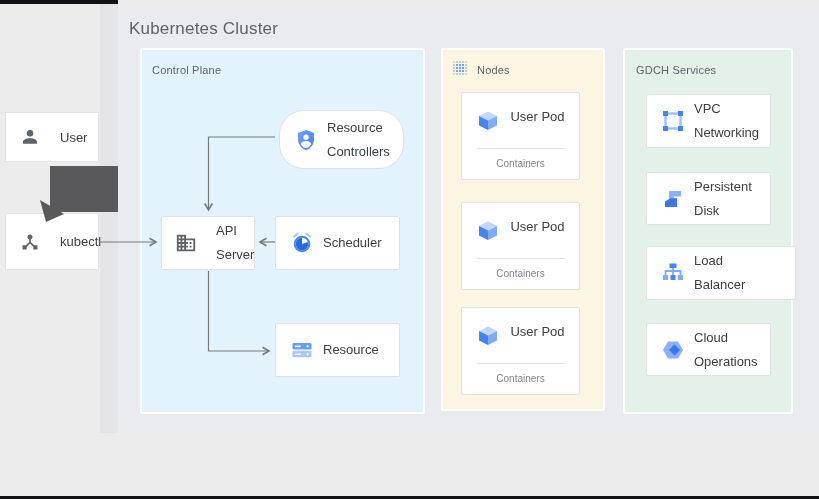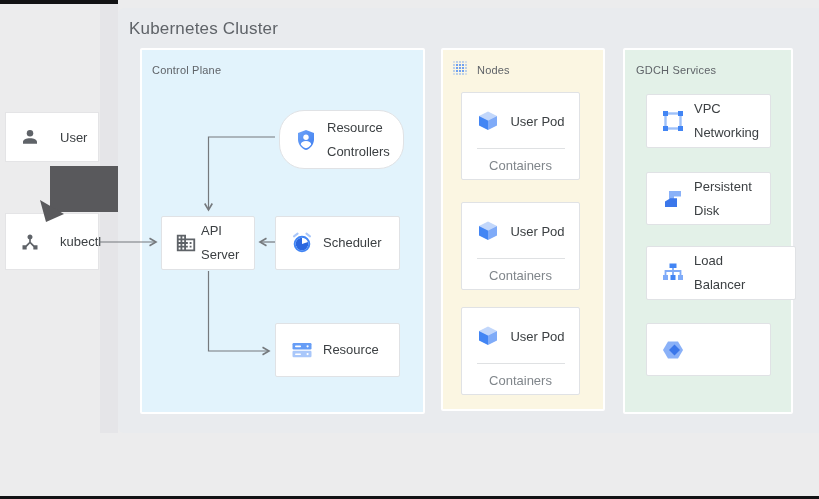--- a/index.html
+++ b/index.html
@@ -14,23 +14,23 @@
   .sec-nodes{left:441px;top:48px;width:164px;height:363px;background:#fbf6e2;}
   .sec-gdch{left:623px;top:48px;width:170px;height:366px;background:#e3f1e8;}
   .sec-label{position:absolute;font-size:11px;color:#5f6368;letter-spacing:.2px;}
   .card{position:absolute;background:#ffffff;border:1px solid #e0e2e5;border-radius:2px;box-sizing:border-box;
         display:flex;align-items:center;padding-left:14px;gap:9px;font-size:13px;line-height:24px;color:#3c4043;}
   .card .lbl{max-width:76px;}
   .actor{position:absolute;background:#ffffff;border:1px solid #e4e4e6;box-sizing:border-box;
          display:flex;align-items:center;padding-left:14px;gap:20px;font-size:13px;color:#3c4043;}
   .pod{position:absolute;background:#ffffff;border:1px solid #e0e2e5;border-radius:2px;box-sizing:border-box;
        padding-top:16px;}
-  .pod-row{display:flex;align-items:center;justify-content:center;gap:10px;font-size:13px;color:#3c4043;}
+  .pod-row{display:flex;align-items:flex-start;justify-content:center;gap:10px;font-size:13px;color:#3c4043;}
   .pod-divider{margin:15px auto 0;width:88px;border-top:1px solid #dfe1e3;height:0;}
-  .pod-sub{margin-top:9px;text-align:center;font-size:13px;color:#80868b;}
+  .pod-sub{margin-top:9px;text-align:center;font-size:10px;color:#80868b;}
   svg.overlay{position:absolute;left:0;top:0;pointer-events:none;}
   .icon{flex:0 0 auto;display:block;}
 </style>
 </head>
 <body>
 
 <div class="canvas">
 
   <div class="bar" style="left:0;top:0;width:118px;height:4px;"></div>
   <div class="bar" style="left:0;top:496px;width:819px;height:3px;"></div>
@@ -100,21 +100,21 @@
             <stop offset="1" stop-color="#3e7ef0"></stop>
           </linearGradient>
         </defs>
       <path d="M12 2L4 5v6.2c0 4.9 3.4 9.5 8 10.8 4.6-1.3 8-5.9 8-10.8V5l-8-3z" fill="url(#shg)"></path>
       <circle cx="12" cy="9.3" r="2.7" fill="#fff"></circle>
       <path d="M12 13.1c-2.9 0-5.2 1.5-5.2 3.3 1.3 2 3.1 3.3 5.2 3.9 2.1-.6 3.9-1.9 5.2-3.9 0-1.8-2.3-3.3-5.2-3.3z" fill="#fff"></path>
     </svg>
     <span class="lbl">Resource Controllers</span>
   </div>
 
-  <div class="card" style="left:161px;top:216px;width:94px;height:54px;padding-left:13px;gap:4px;">
+  <div class="card" style="left:161px;top:216px;width:94px;height:54px;padding-left:13px;gap:19px;">
     <svg class="icon" width="22" height="22" viewBox="0 0 24 24">
       <path fill="#5f6368" d="M12 7V3H2v18h20V7H12zM6 19H4v-2h2v2zm0-4H4v-2h2v2zm0-4H4V9h2v2zm0-4H4V5h2v2zm4 12H8v-2h2v2zm0-4H8v-2h2v2zm0-4H8V9h2v2zm0-4H8V5h2v2zm10 12h-8v-2h2v-2h-2v-2h2v-2h-2V9h8v10zm-2-8h-2v2h2v-2zm0 4h-2v2h2v-2z"></path>
     </svg>
     <span class="lbl" style="max-width:52px;">API Server</span>
   </div>
 
   <div class="card" style="left:275px;top:216px;width:125px;height:54px;">
     <svg class="icon" width="24" height="24" viewBox="0 0 24 24">
       <path d="M7.6 2.6 4 5.4" stroke="#a9c7fa" stroke-width="2" fill="none" stroke-linecap="round"></path>
       <path d="M16.4 2.6 20 5.4" stroke="#a9c7fa" stroke-width="2" fill="none" stroke-linecap="round"></path>
@@ -205,20 +205,21 @@
       <rect x="17" y="14" width="5" height="5" fill="#7fabf8"></rect>
     </svg>
     <span class="lbl">Load Balancer</span>
   </div>
 
   <div class="card" style="left:646px;top:323px;width:125px;height:53px;">
     <svg class="icon" width="24" height="24" viewBox="0 0 24 24">
       <polygon points="7,3.5 17,3.5 22,12 17,20.5 7,20.5 2,12" fill="#8ab1f8"></polygon>
       <polygon points="13.5,6.5 19,12 13.5,17.5 8,12" fill="#3b77ea"></polygon>
     </svg>
+    <span class="lbl">Cloud Operations</span>
   </div>
 
   <svg class="overlay" width="819" height="499" viewBox="0 0 819 499">
     <defs>
       <marker id="ah" viewBox="0 0 10 10" markerWidth="9" markerHeight="9" refX="7.5" refY="5" orient="auto">
         <path d="M1.5,1.5 L7.5,5 L1.5,8.5" fill="none" stroke="#75797d" stroke-width="1.5"></path>
       </marker>
     </defs>
     <g>
       <polygon points="50,166 118,166 118,212 50,212" fill="#59595c"></polygon>

